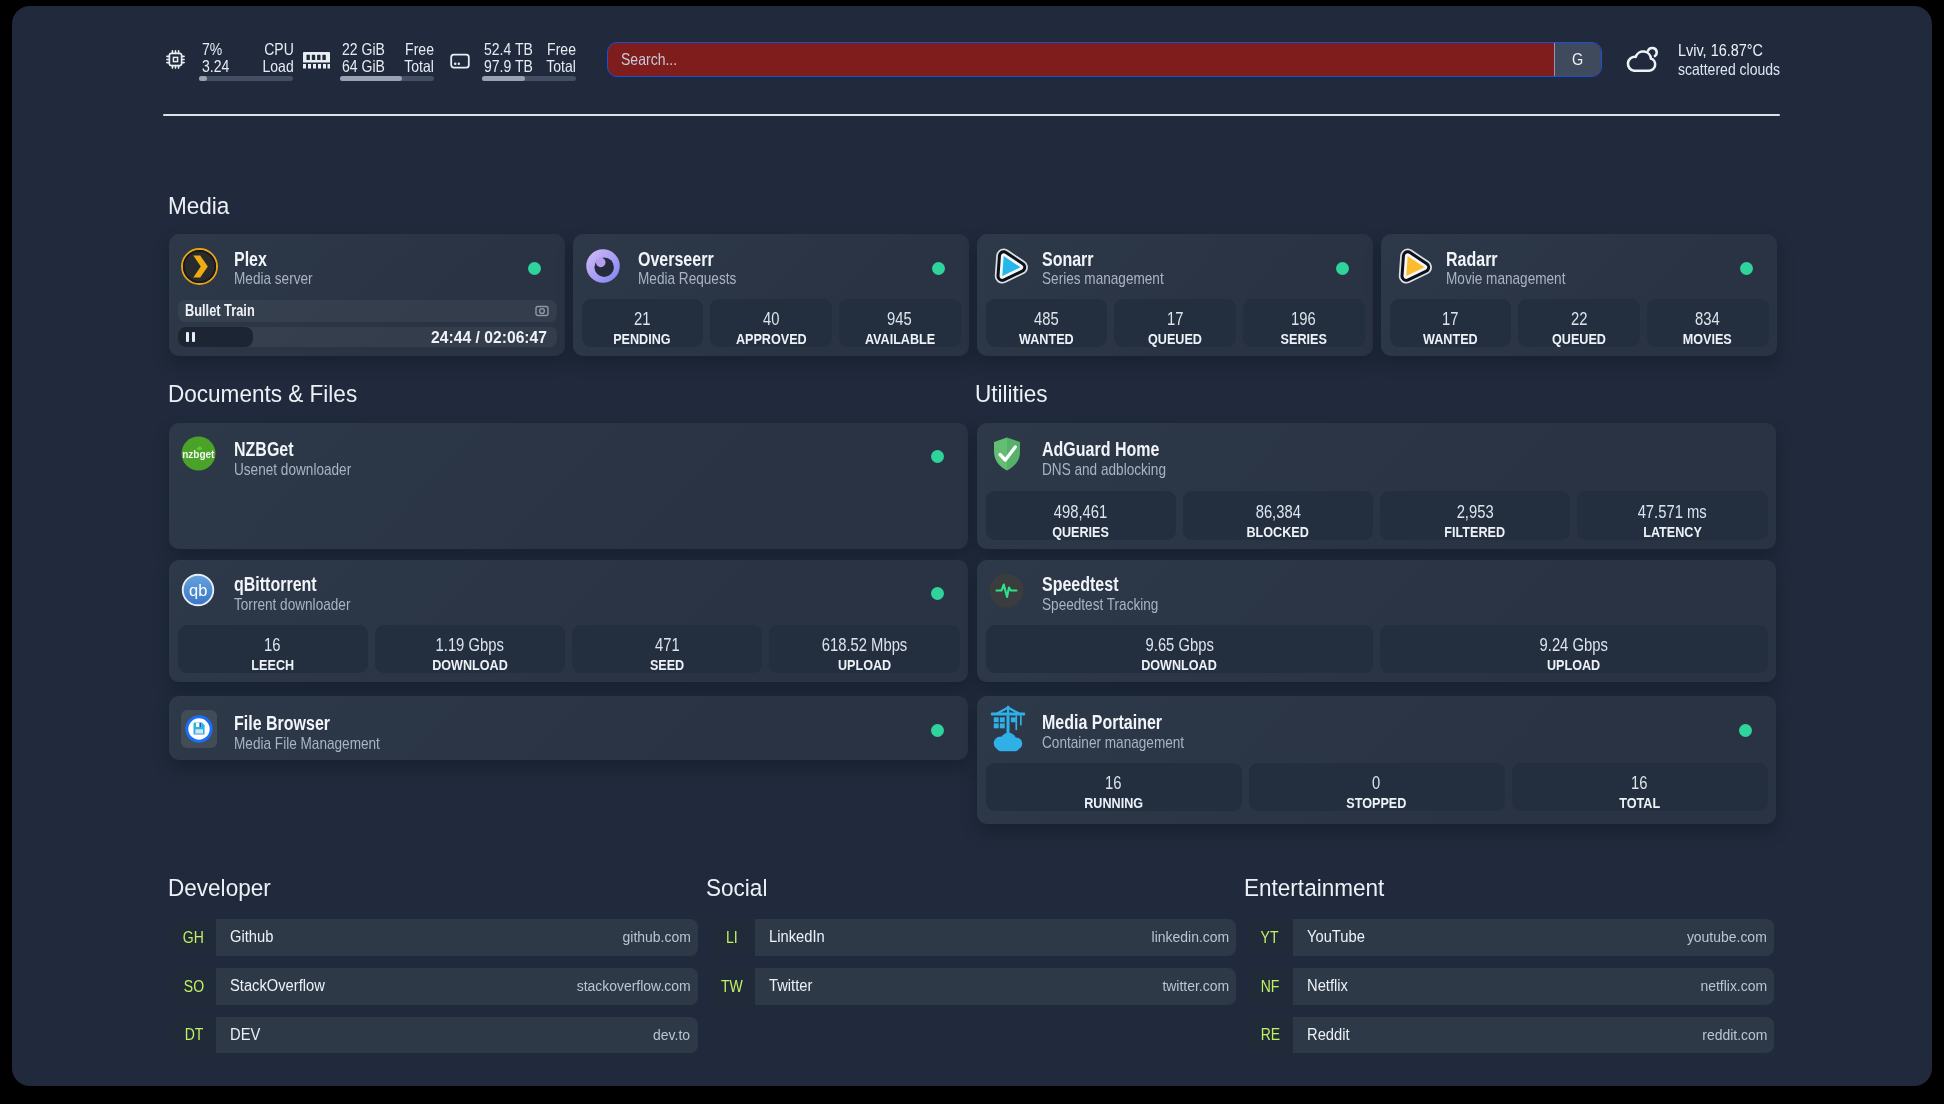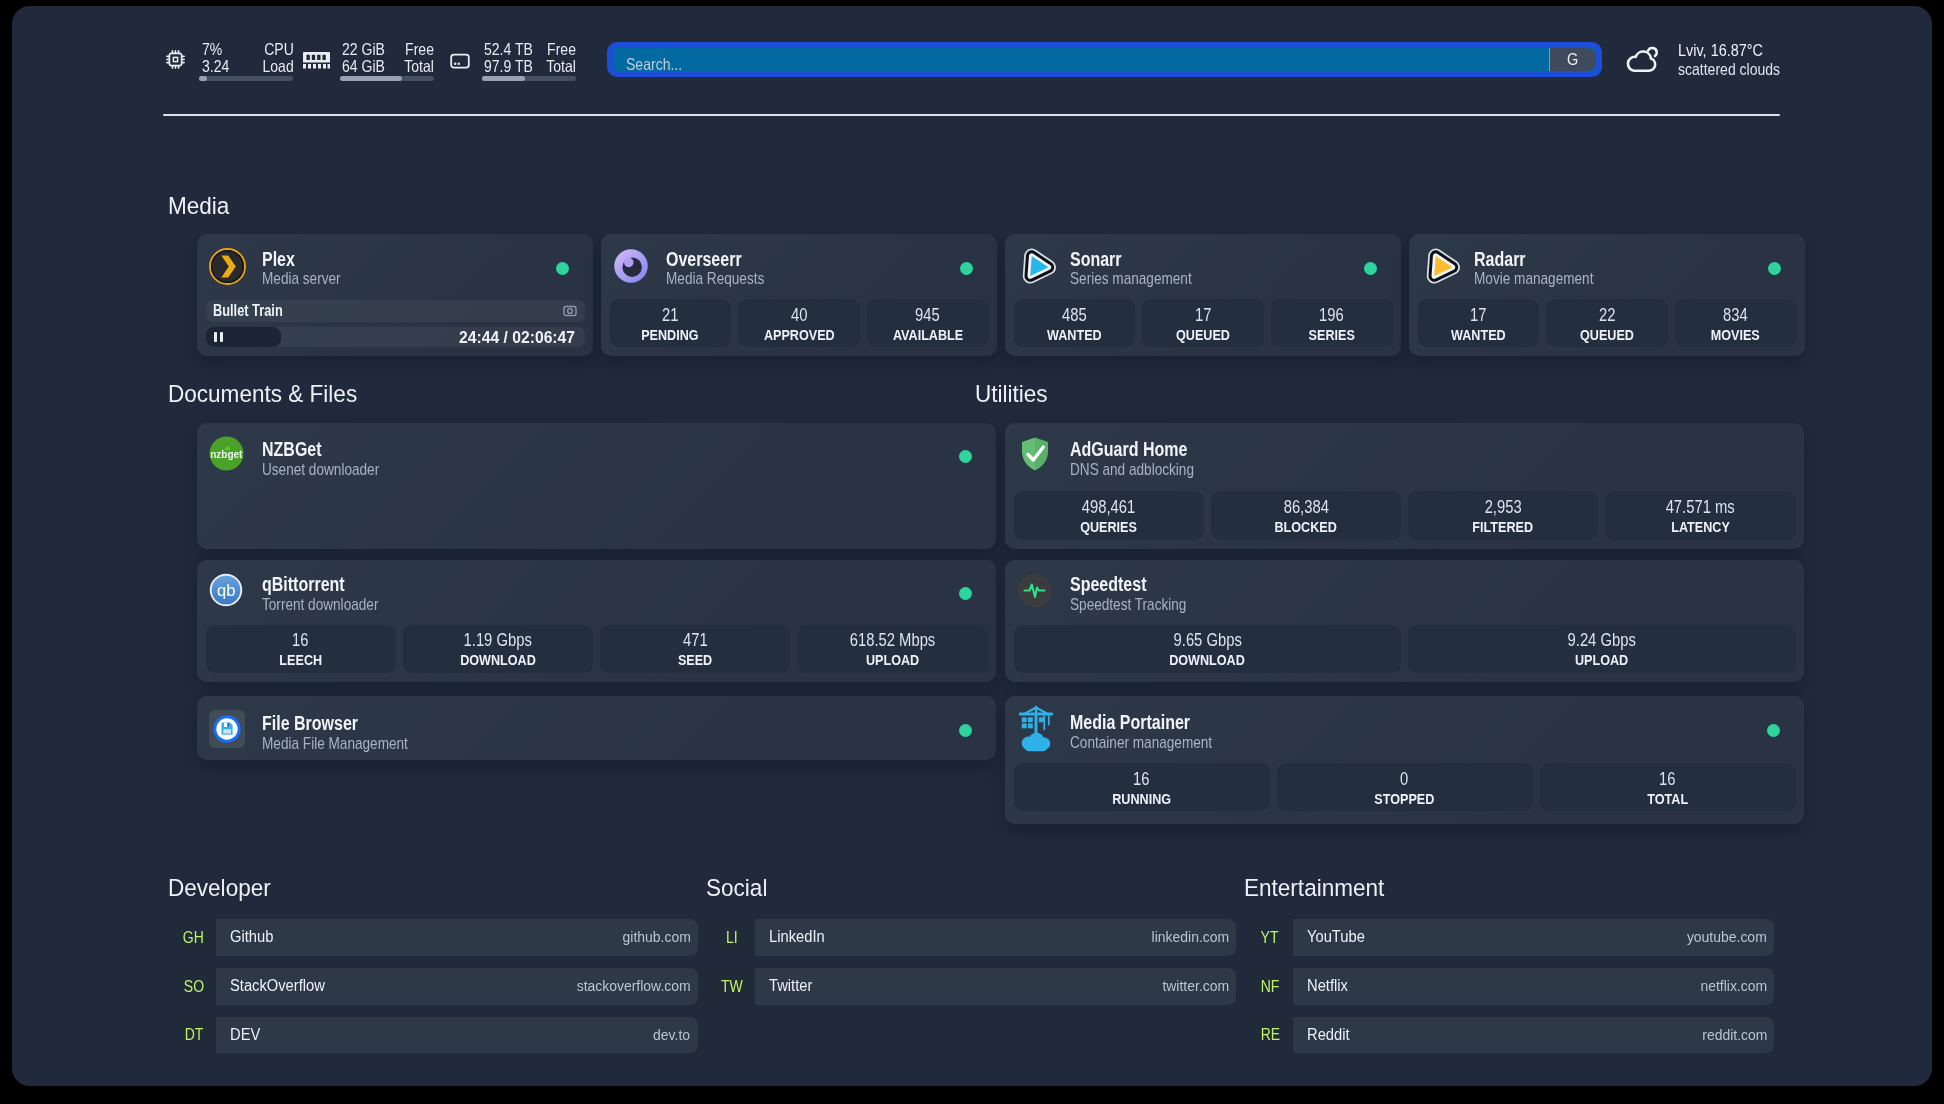--- a/index.html
+++ b/index.html
@@ -1,27 +1,27 @@
 <!DOCTYPE html>
 <html><head>
 <meta charset="utf-8">
 <style>
 * { margin:0; padding:0; box-sizing:border-box; }
 html,body { width:1944px; height:1104px; background:#000; font-family:"Liberation Sans", sans-serif; -webkit-font-smoothing:antialiased; }
 #panel { position:absolute; left:12px; top:6px; width:1920px; height:1080px; background:#202a3c; border-radius:18px; overflow:hidden; }
 .abs { position:absolute; }
 .nw { white-space:nowrap; }
 .h2 { position:absolute; font-size:24.5px; font-weight:500; color:#edf1f6; transform:scaleX(.92); transform-origin:0 50%; white-space:nowrap; }
-.card { position:absolute; background:linear-gradient(135deg,#2d3848 0%,#293343 70%); border-radius:10px; box-shadow:0 8px 16px rgba(8,12,20,.30);margin-left:28px; }
+.card { position:absolute; background:linear-gradient(135deg,#2d3848 0%,#293343 70%); border-radius:10px; box-shadow:0 8px 16px rgba(8,12,20,.30); }
 .icon { position:absolute; left:11.5px; top:13.5px; }
 .tt { position:absolute; left:65px; top:13.5px; font-size:20px; font-weight:600; color:#f1f4f9; line-height:22px; transform:scaleX(.8); transform-origin:0 0; white-space:nowrap; }
 .ts { position:absolute; left:65px; top:35px; font-size:17px; color:#a9b3c2; line-height:19px; transform:scaleX(.8); transform-origin:0 0; white-space:nowrap; }
 .dot { position:absolute; width:13px; height:13px; right:24px; top:27.5px; border-radius:50%; background:#2ed49b; }
 .stats { position:absolute; left:8.5px; right:8.5px; display:flex; gap:7px; }
-.sb { flex:1; background:#232e3e; border-radius:9px; display:flex; flex-direction:column; align-items:center; justify-content:center; overflow:hidden; }
+.sb { flex:1; background:#232e3e; border-radius:9px; display:flex; flex-direction:column; align-items:center; justify-content:flex-end; overflow:hidden; }
 .sv { font-size:18.5px; color:#dde4ed; line-height:21px; transform:scaleX(.8); transform-origin:50% 50%; white-space:nowrap; }
 .sl { font-size:14px; font-weight:700; color:#eef2f8; line-height:16px; margin-top:2px; transform:scaleX(.9); transform-origin:50% 50%; white-space:nowrap; }
 .tbt { position:absolute; width:92px; top:34.5px; font-size:16.5px; color:#e7ecf2; }
 .tbt .r { position:relative; height:17.5px; line-height:17.5px; }
 .tbt .a { position:absolute; left:0; top:0; white-space:nowrap; transform:scaleX(.85); transform-origin:0 50%; }
 .tbt .b { position:absolute; right:0; top:0; white-space:nowrap; transform:scaleX(.85); transform-origin:100% 50%; }
 .bar { position:absolute; top:70px; width:94px; height:5px; border-radius:2.5px; background:#454f63; }
 .bar i { display:block; height:5px; border-radius:2.5px; background:#98a2b3; }
 .bm { position:absolute; width:526.5px; height:36.5px; }
 .bm .ab { position:absolute; left:0; top:0; bottom:0; width:45px; background:#202a38; border-radius:8px 0 0 8px; display:flex; align-items:center; justify-content:center; font-size:16.5px; color:#bef264; }
@@ -88,21 +88,21 @@
       </div>
     <div class="r">
         <span class="a">97.9 TB</span>
         <span class="b">Total</span>
       </div>
   </div>
   <div class="bar" style="left:470px">
       <i style="width:46%"></i>
     </div>
 
-  <div class="abs" style="left:595px;top:36px;width:995px;height:35px;border:6px solid #1d4ed8;border-radius:10px;background:#0369a1">
+  <div class="abs" style="left:595px;top:36px;width:995px;height:35px;border:1px solid #1d4ed8;border-radius:10px;background:#7f1d1d">
     <div class="abs nw" style="left:13px;top:0;line-height:33px;font-size:16.5px;color:#c3ccd9;transform:scaleX(.85);transform-origin:0 0">Search...</div>
     <div class="abs" style="right:0;top:0;bottom:0;width:47px;background:#3f4a5d;border-left:1px solid #8f98aa;border-radius:0 9px 9px 0;display:flex;align-items:center;justify-content:center;font-size:17px;font-weight:500;color:#eef2f7">
         <span style="display:inline-block;transform:scaleX(.85)">G</span>
       </div>
   </div>
 
   <svg class="abs" style="left:1612px;top:36px" width="38" height="34" viewBox="0 0 34 30" fill="none" stroke="#eef2f7" stroke-width="2.3" stroke-linecap="round" stroke-linejoin="round">
     <path d="M21.5 7.6 a4.1 4.1 0 0 1 7.8 1.2 4.1 4.1 0 0 1-1.6 3.6"></path>
     <path d="M9 25.5 h13.2 a5.6 5.6 0 0 0 1.9-10.9 7 7 0 0 0-13.6-1.5 6 6 0 0 0-1.5 12.4z"></path>
   </svg>

